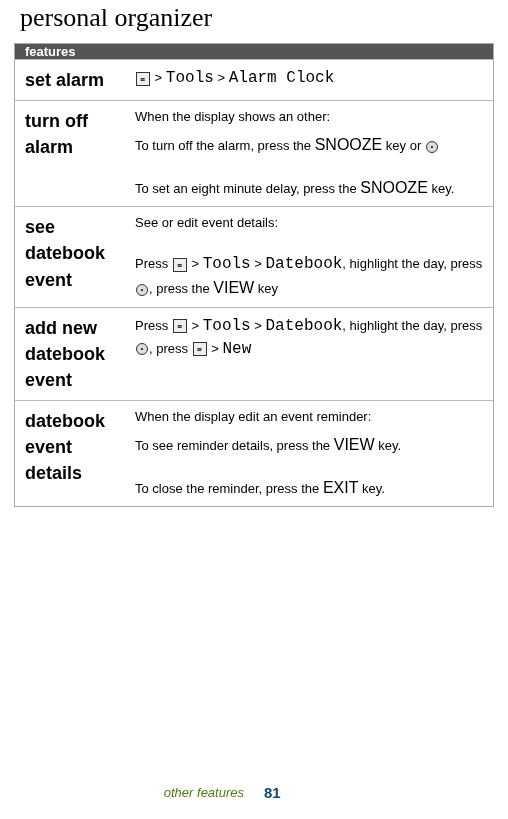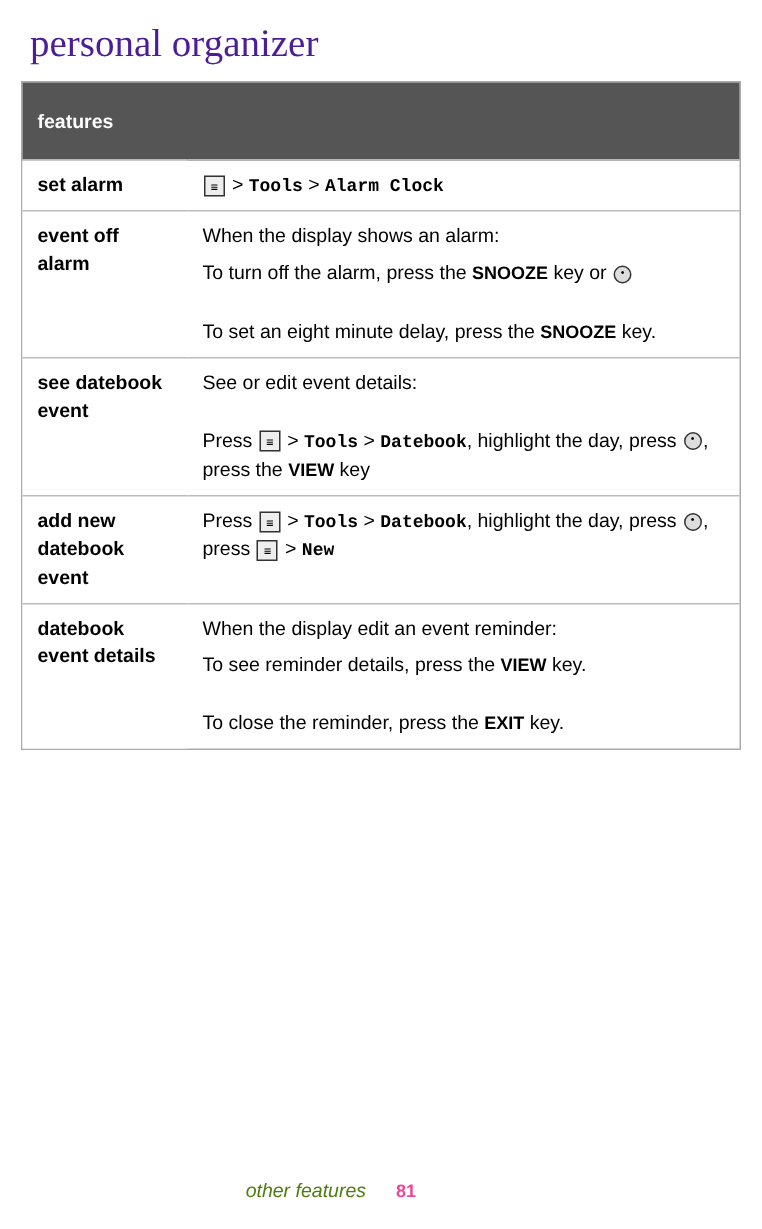--- a/index.html
+++ b/index.html
@@ -14,59 +14,59 @@
       background: #ffffff;
       font-family: 'Times New Roman', Times, serif;
       font-size: 13px;
       color: #000000;
       position: relative;
     }
 
     .page-title {
       font-size: 26px;
       font-weight: normal;
-      padding: 14px 20px 10px 20px;
+      padding: 3px 20px 10px 20px;
       font-family: 'Times New Roman', Times, serif;
-      color: #4c1d95;
+      color: #000000;
     }
 
     .table-wrapper {
       margin: 0 14px;
       border: 1px solid #aaa;
       border-collapse: collapse;
     }
 
     table {
       width: 100%;
       border-collapse: collapse;
     }
 
     thead tr th {
       background: #555;
       color: #fff;
       text-align: left;
-      padding: 18px 10px;
+      padding: 0 10px;
       font-size: 13px;
       font-weight: bold;
       font-family: Arial, sans-serif;
     }
 
     tbody tr td {
       border-top: 1px solid #bbb;
       vertical-align: top;
       padding: 7px 10px;
       font-size: 13px;
       line-height: 1.45;
     }
 
     .col-feature {
       width: 110px;
       font-weight: bold;
       font-family: Arial, sans-serif;
-      font-size: 13px;
+      font-size: 18px;
       background: #fff;
       color: #000;
     }
 
     .col-desc {
       font-family: Arial, sans-serif;
       font-size: 13px;
       color: #000;
     }
 
@@ -104,22 +104,22 @@
       transform: translate(-50%, -50%);
       font-size: 7px;
     }
 
     .mono {
       font-family: 'Courier New', Courier, monospace;
       font-size: 12px;
     }
 
     .bold-label {
-      font-weight: bold;
-      font-size: 12px;
+      font-weight: normal;
+      font-size: 16px;
     }
 
     .page-footer {
       position: absolute;
       bottom: 18px;
       width: 100%;
       display: flex;
       justify-content: center;
       align-items: center;
       font-family: Arial, sans-serif;
@@ -133,22 +133,22 @@
       padding-right: 10px;
       font-style: italic;
       color: #4d7c0f;
     }
 
     .footer-right {
       flex: 1;
       text-align: left;
       padding-left: 10px;
       font-weight: bold;
-      font-size: 12px;
-      color: #ec4899;
+      font-size: 15px;
+      color: #0c4a6e;
     }
 
     .desc-block p {
       margin-bottom: 6px;
     }
 
     .desc-block p:last-child {
       margin-bottom: 0;
       margin-top: 20px;
     }
@@ -169,23 +169,23 @@
 
       <tr>
         <td class="col-feature">set alarm</td>
         <td class="col-desc">
           <span class="menu-icon">≡</span>
           &gt; <span class="mono bold-label">Tools</span> &gt; <span class="mono bold-label">Alarm Clock</span>
         </td>
       </tr>
 
       <tr>
-        <td class="col-feature">event off alarm</td>
+        <td class="col-feature">turn off alarm</td>
         <td class="col-desc desc-block">
-          <p>When the display shows an alarm:</p>
+          <p>When the display shows an other:</p>
           <p>To turn off the alarm, press the <span class="bold-label">SNOOZE</span> key or <span class="nav-dot"></span></p>
           <p>To set an eight minute delay, press the <span class="bold-label">SNOOZE</span> key.</p>
         </td>
       </tr>
 
       <tr>
         <td class="col-feature">see datebook event</td>
         <td class="col-desc desc-block">
           <p>See or edit event details:</p>
           <p>Press <span class="menu-icon">≡</span>

